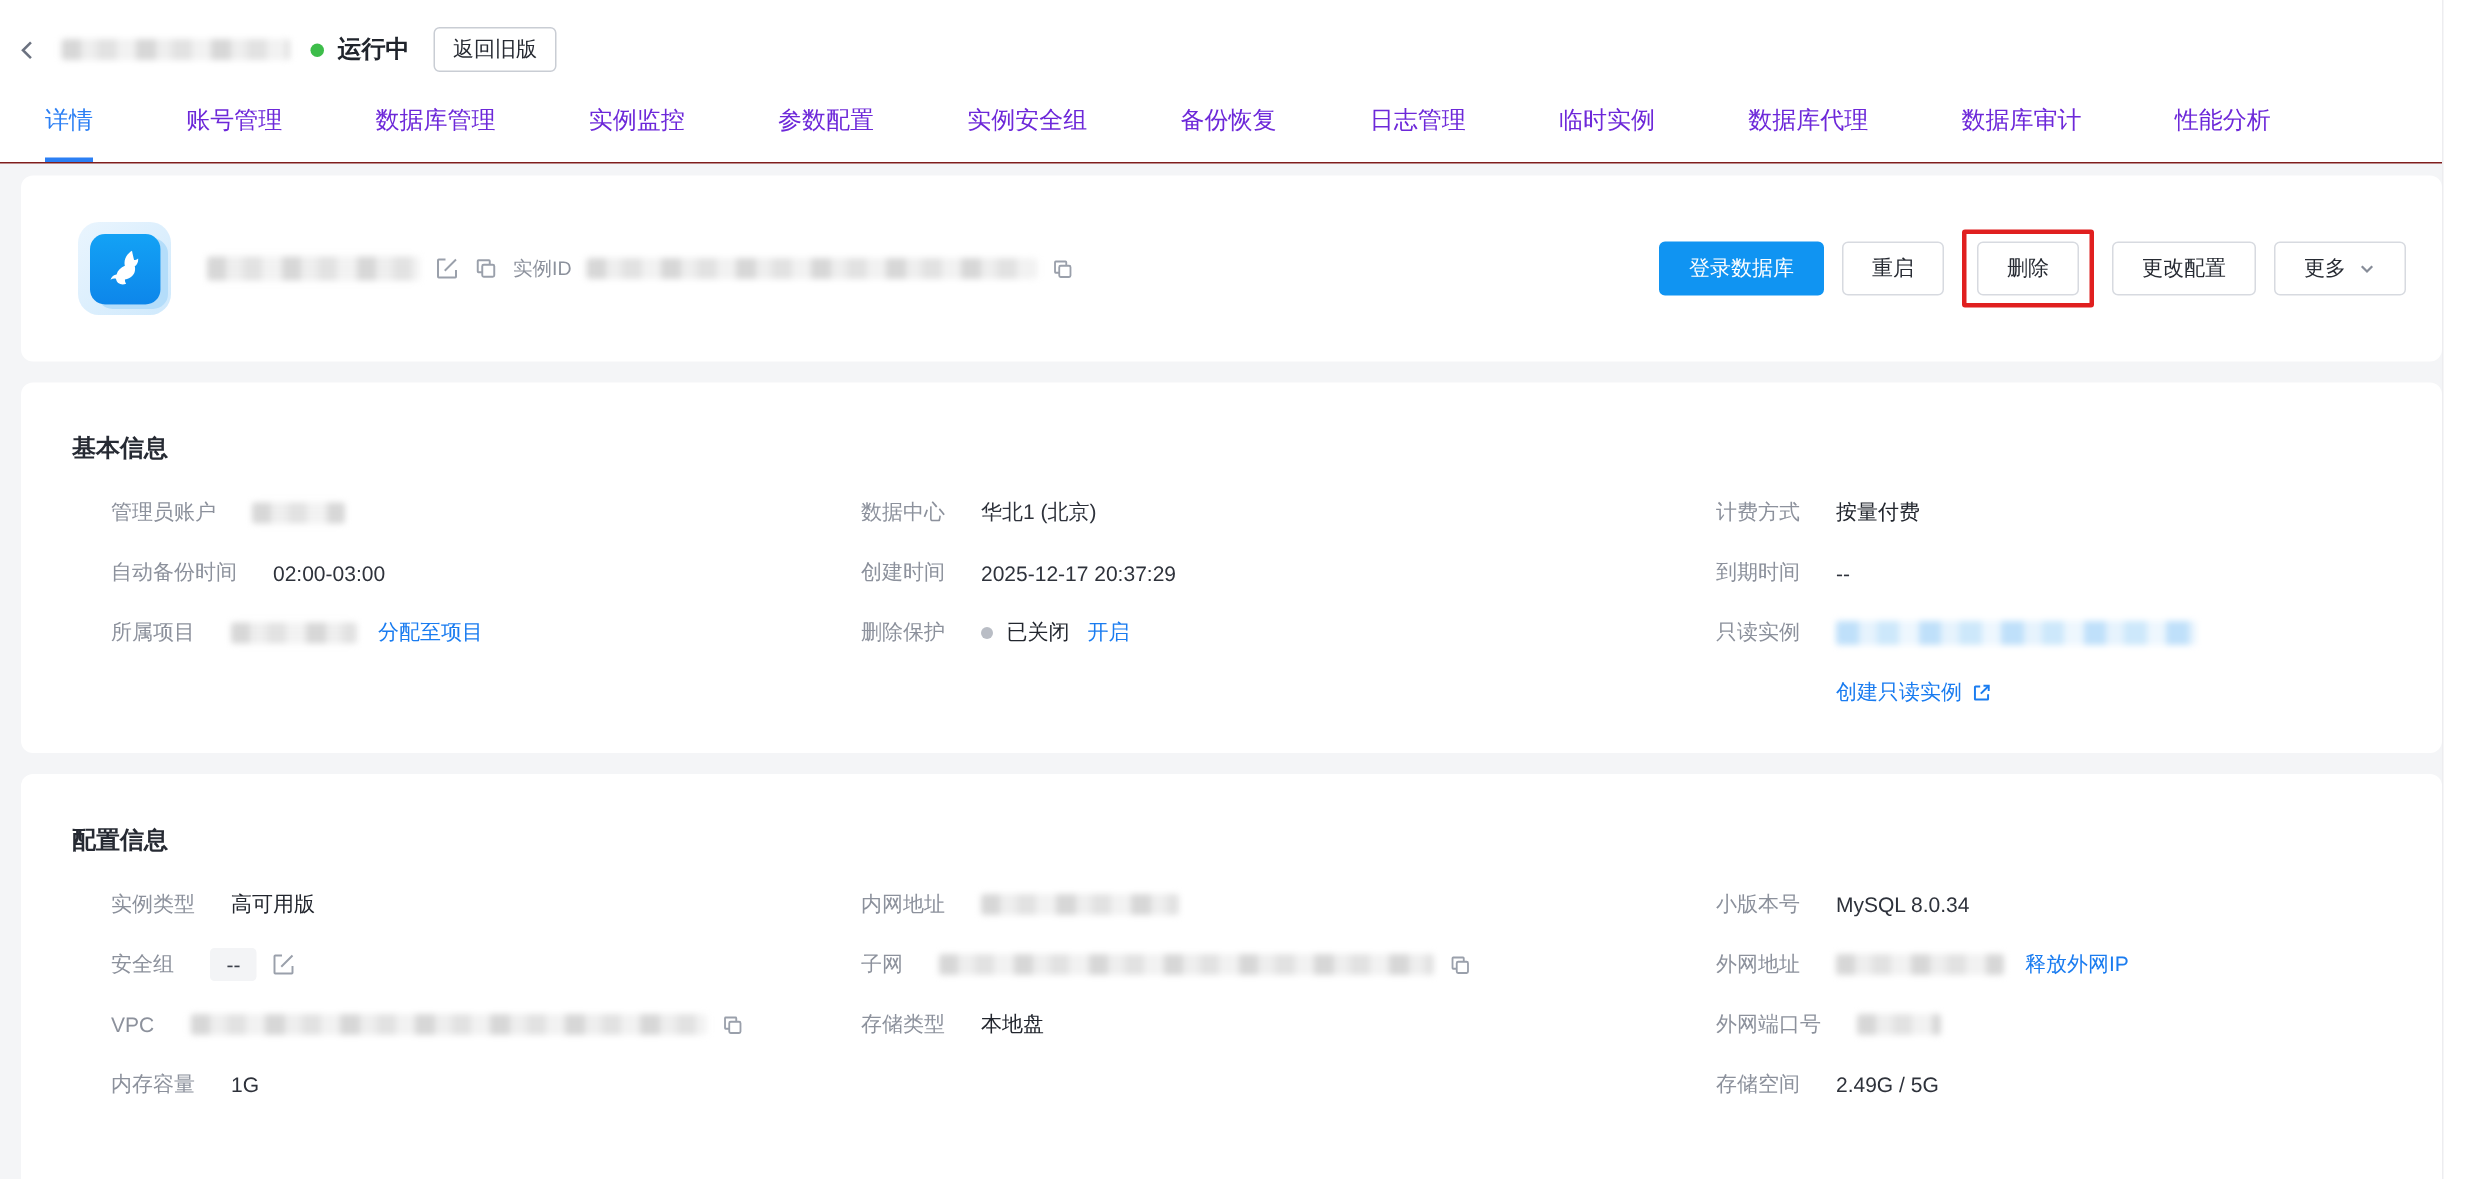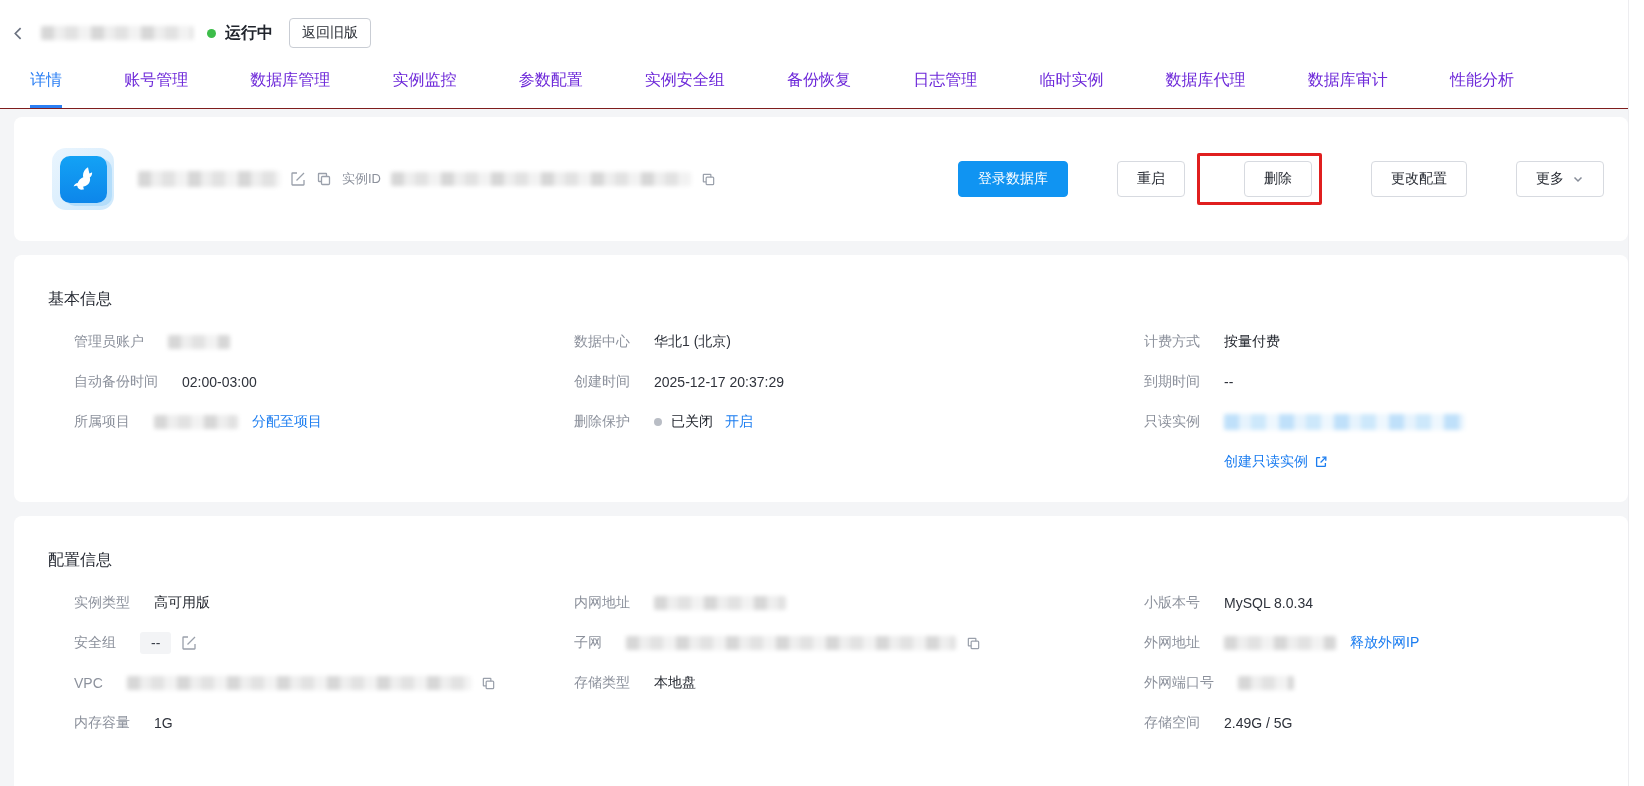--- a/index.html
+++ b/index.html
@@ -36,28 +36,28 @@
                 display:flex; align-items:center; justify-content:center;
                 box-shadow:5px 3px 0 0 #b4ddfa; }
   .inst-lines { display:flex; flex-direction:row; gap:10px; }
   .line1 { display:flex; align-items:center; gap:10px; }
   .line1 .name-blur2 { width:142px; height:16px; }
   .line2 { display:flex; align-items:center; gap:10px; font-size:13px; color:#8c919c; }
   .id-blur { width:300px; height:13px; }
   .btns { margin-left:auto; display:flex; align-items:center; gap:12px; }
   .btn { height:36px; border:1px solid #d7dae0; border-radius:4px; background:#fff;
          color:#272b33; font-size:14px; padding:0 19px; display:inline-flex;
-         align-items:center; justify-content:center; cursor:pointer; font-family:inherit; white-space:nowrap;margin-left:37px; }
+         align-items:center; justify-content:center; cursor:pointer; font-family:inherit; white-space:nowrap; }
   .btn.primary { background:#1094f2; border-color:#1094f2; color:#fff; }
   .red-box { border:3px solid #e01f1f; border-radius:2px; padding:5px 7px; display:inline-flex; }
   .more-chev { margin-left:8px; display:inline-flex; }
   
   .info-card { padding:34px 0 20px 34px; }
   .card3 { min-height:310px; }
-  .sec-title { font-size:16px; font-weight:normal; color:#262a33; margin-bottom:12px; }
+  .sec-title { font-size:16px; font-weight:bold; color:#262a33; margin-bottom:12px; }
   .cols { display:flex;margin-left:26px; }
   .col1 { width:500px; } .col2 { width:570px; } .col3 { flex:1; }
   .row { height:40px; display:flex; align-items:center; font-size:14px; }
   .lbl { color:#8c919c; margin-right:24px; white-space:nowrap; }
   .val { color:#2e323b; }
   .val.strong { color:#22262e; font-weight:normal; }
   a.lnk { color:#1a7cf0; text-decoration:none; cursor:pointer; }
   .ml14 { margin-left:14px; } .ml12 { margin-left:12px; } .ml10 { margin-left:10px; }
   .indent { padding-left:80px; }
   .gray-dot { width:8px; height:8px; border-radius:50%; background:#b9bdc5; margin-right:9px; }

